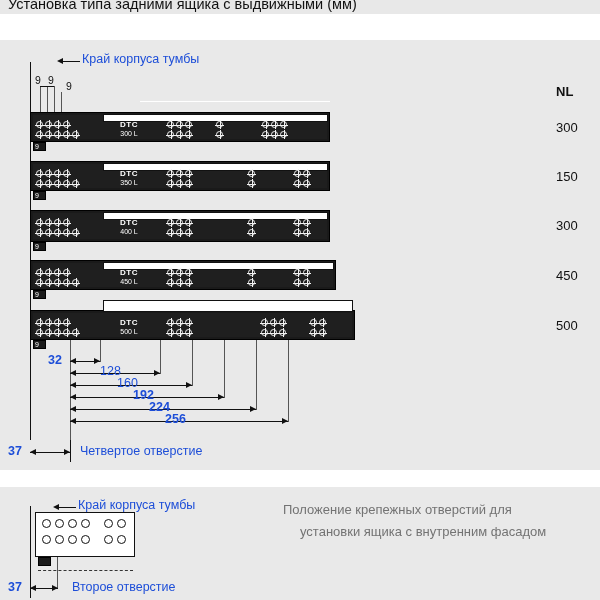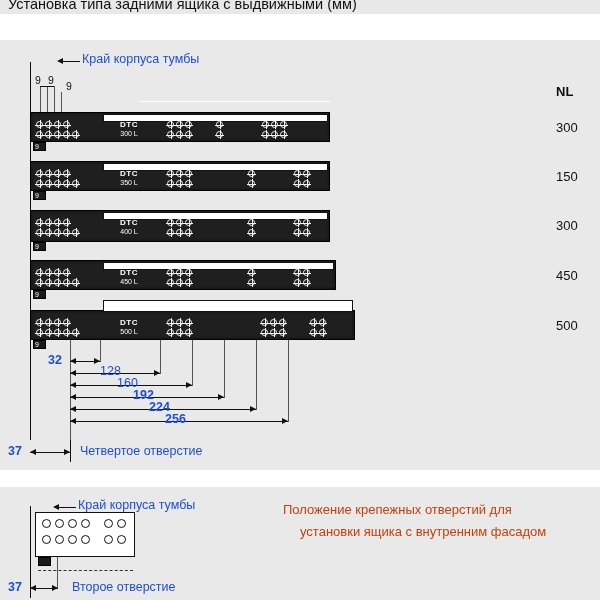--- a/index.html
+++ b/index.html
@@ -188,21 +188,21 @@
     position: absolute;
     width: 9px; height: 9px;
     border: 1.5px solid #111;
     border-radius: 50%;
     box-sizing: border-box;
   }
   .txt-right {
     position: absolute;
     font-size: 13px;
     white-space: nowrap;
-    color: #c2410c;
+    color: #737373;
   }
 </style>
 </head>
 <body>
 
 <div class="sheet">
 
   <div class="band-top">
     <div class="band-top-text">Установка типа задними ящика с выдвижными (мм)</div>
   </div>

